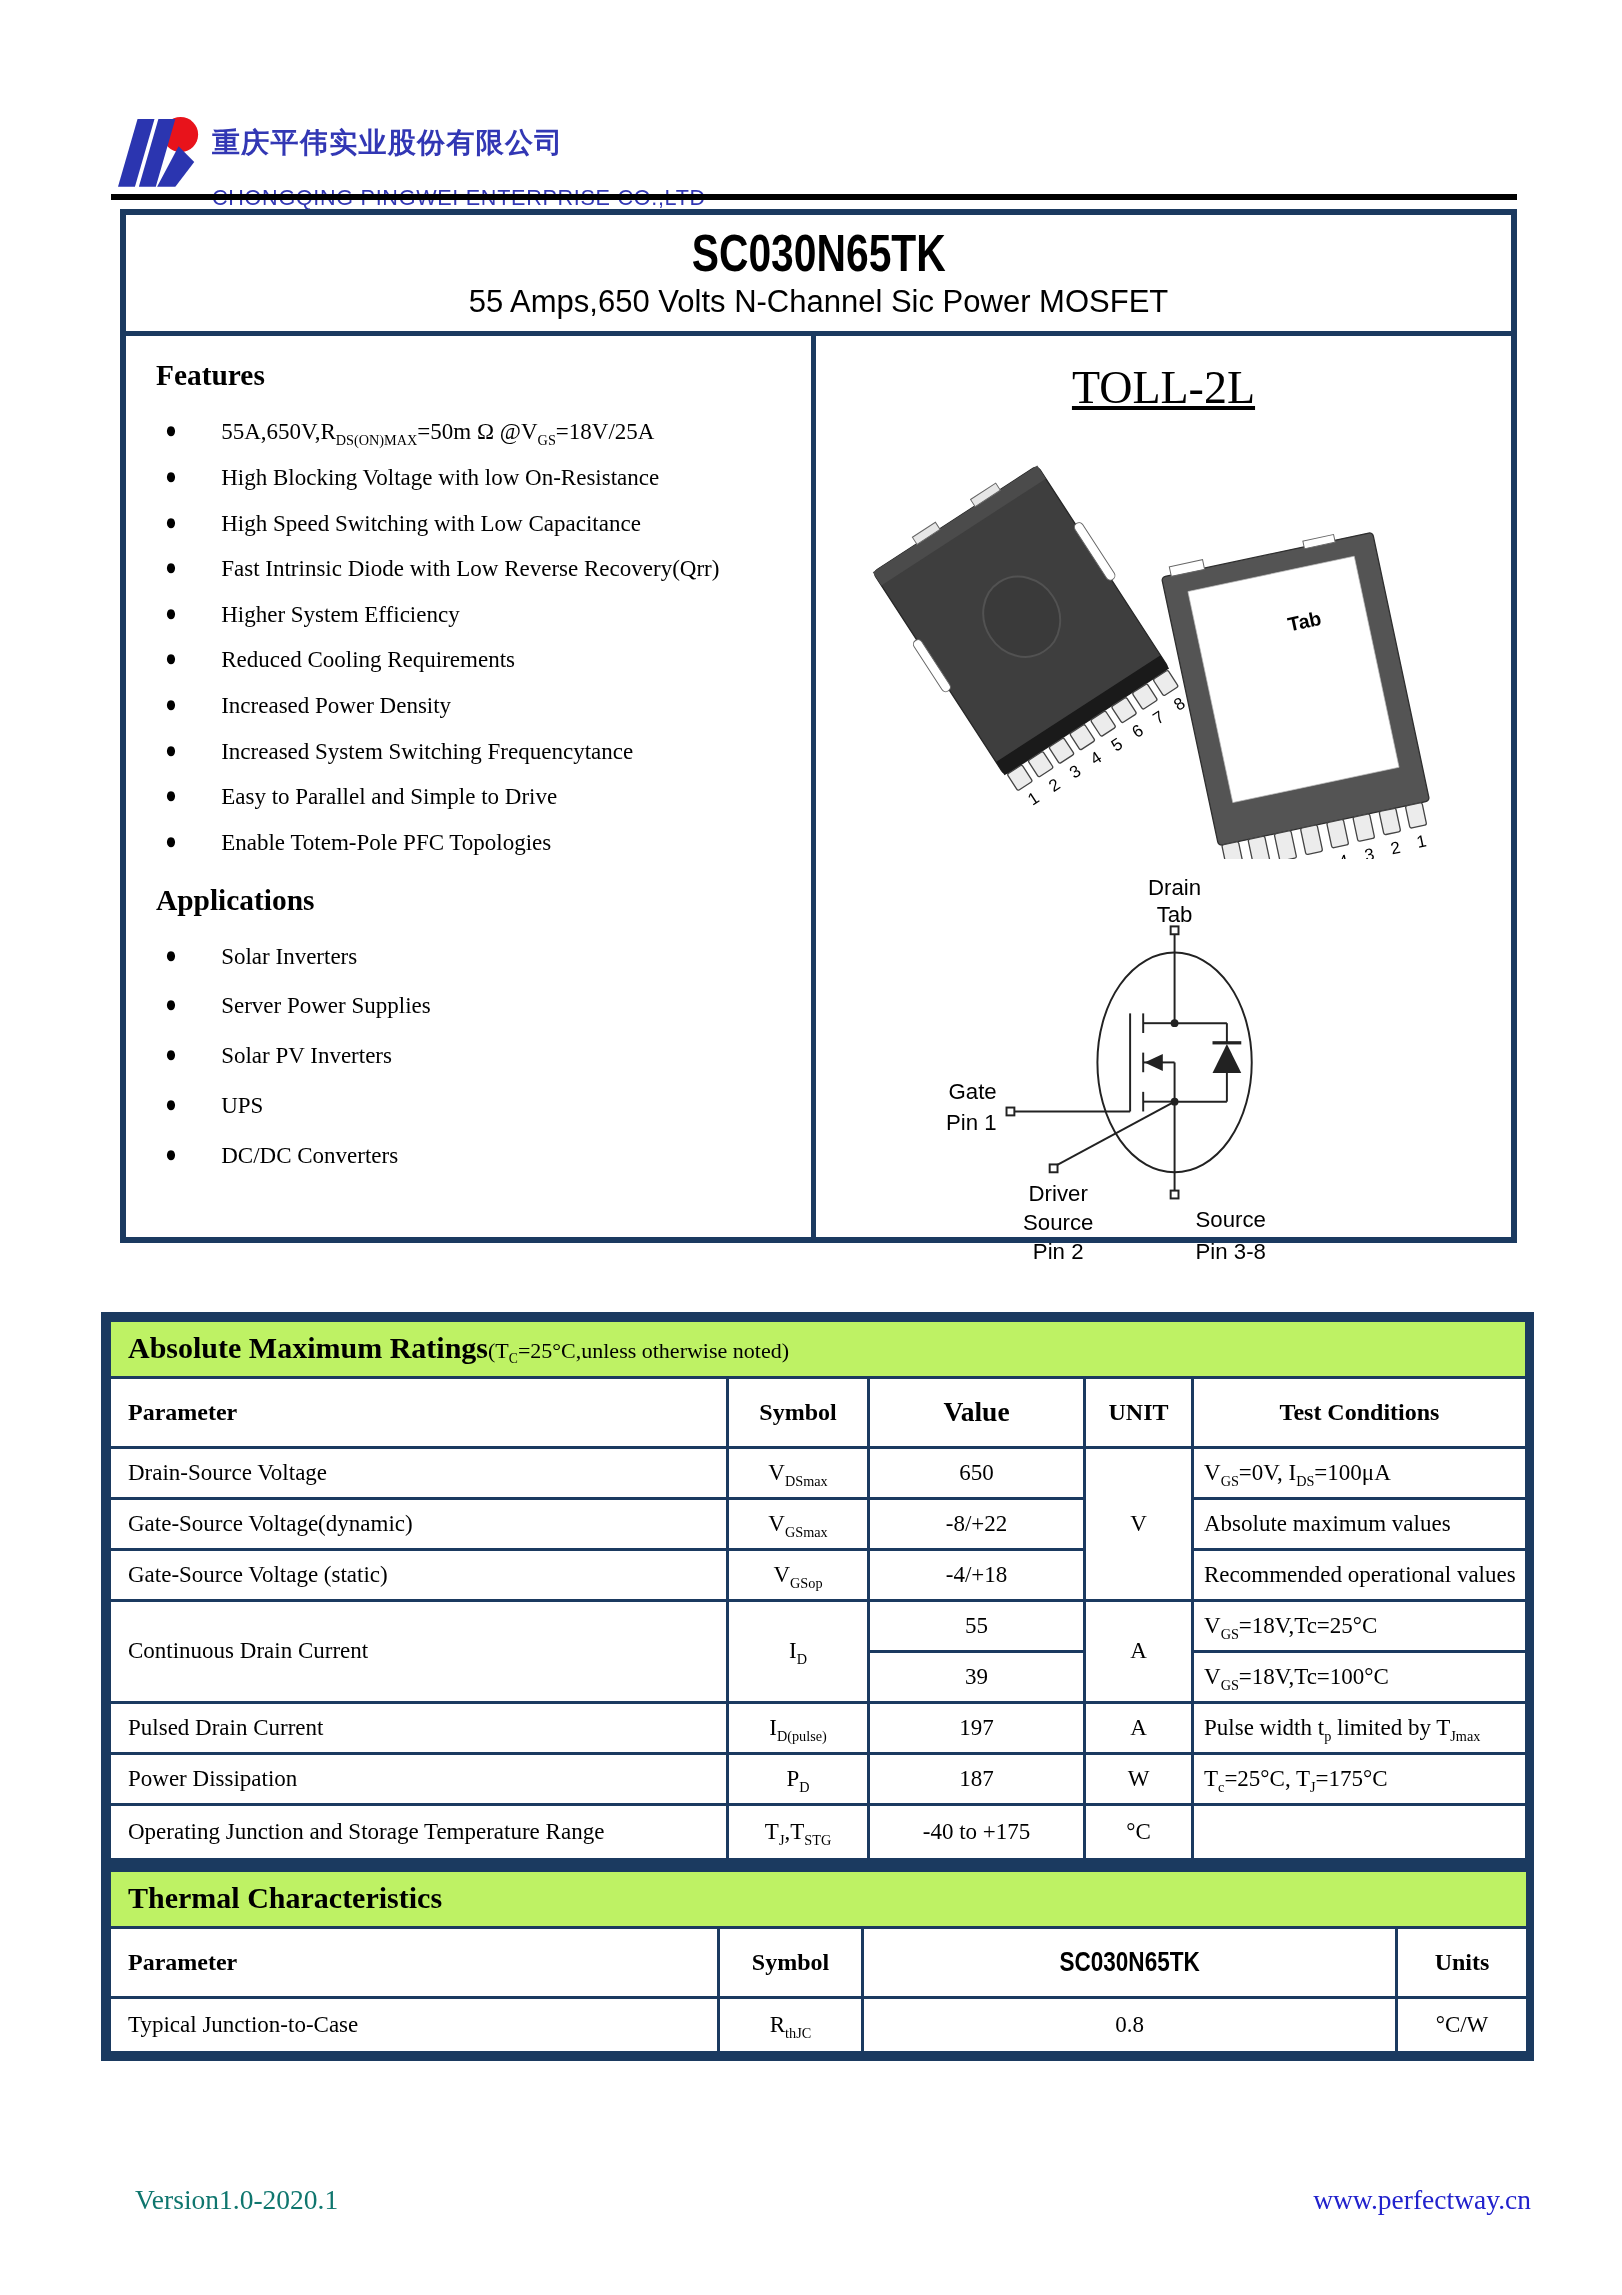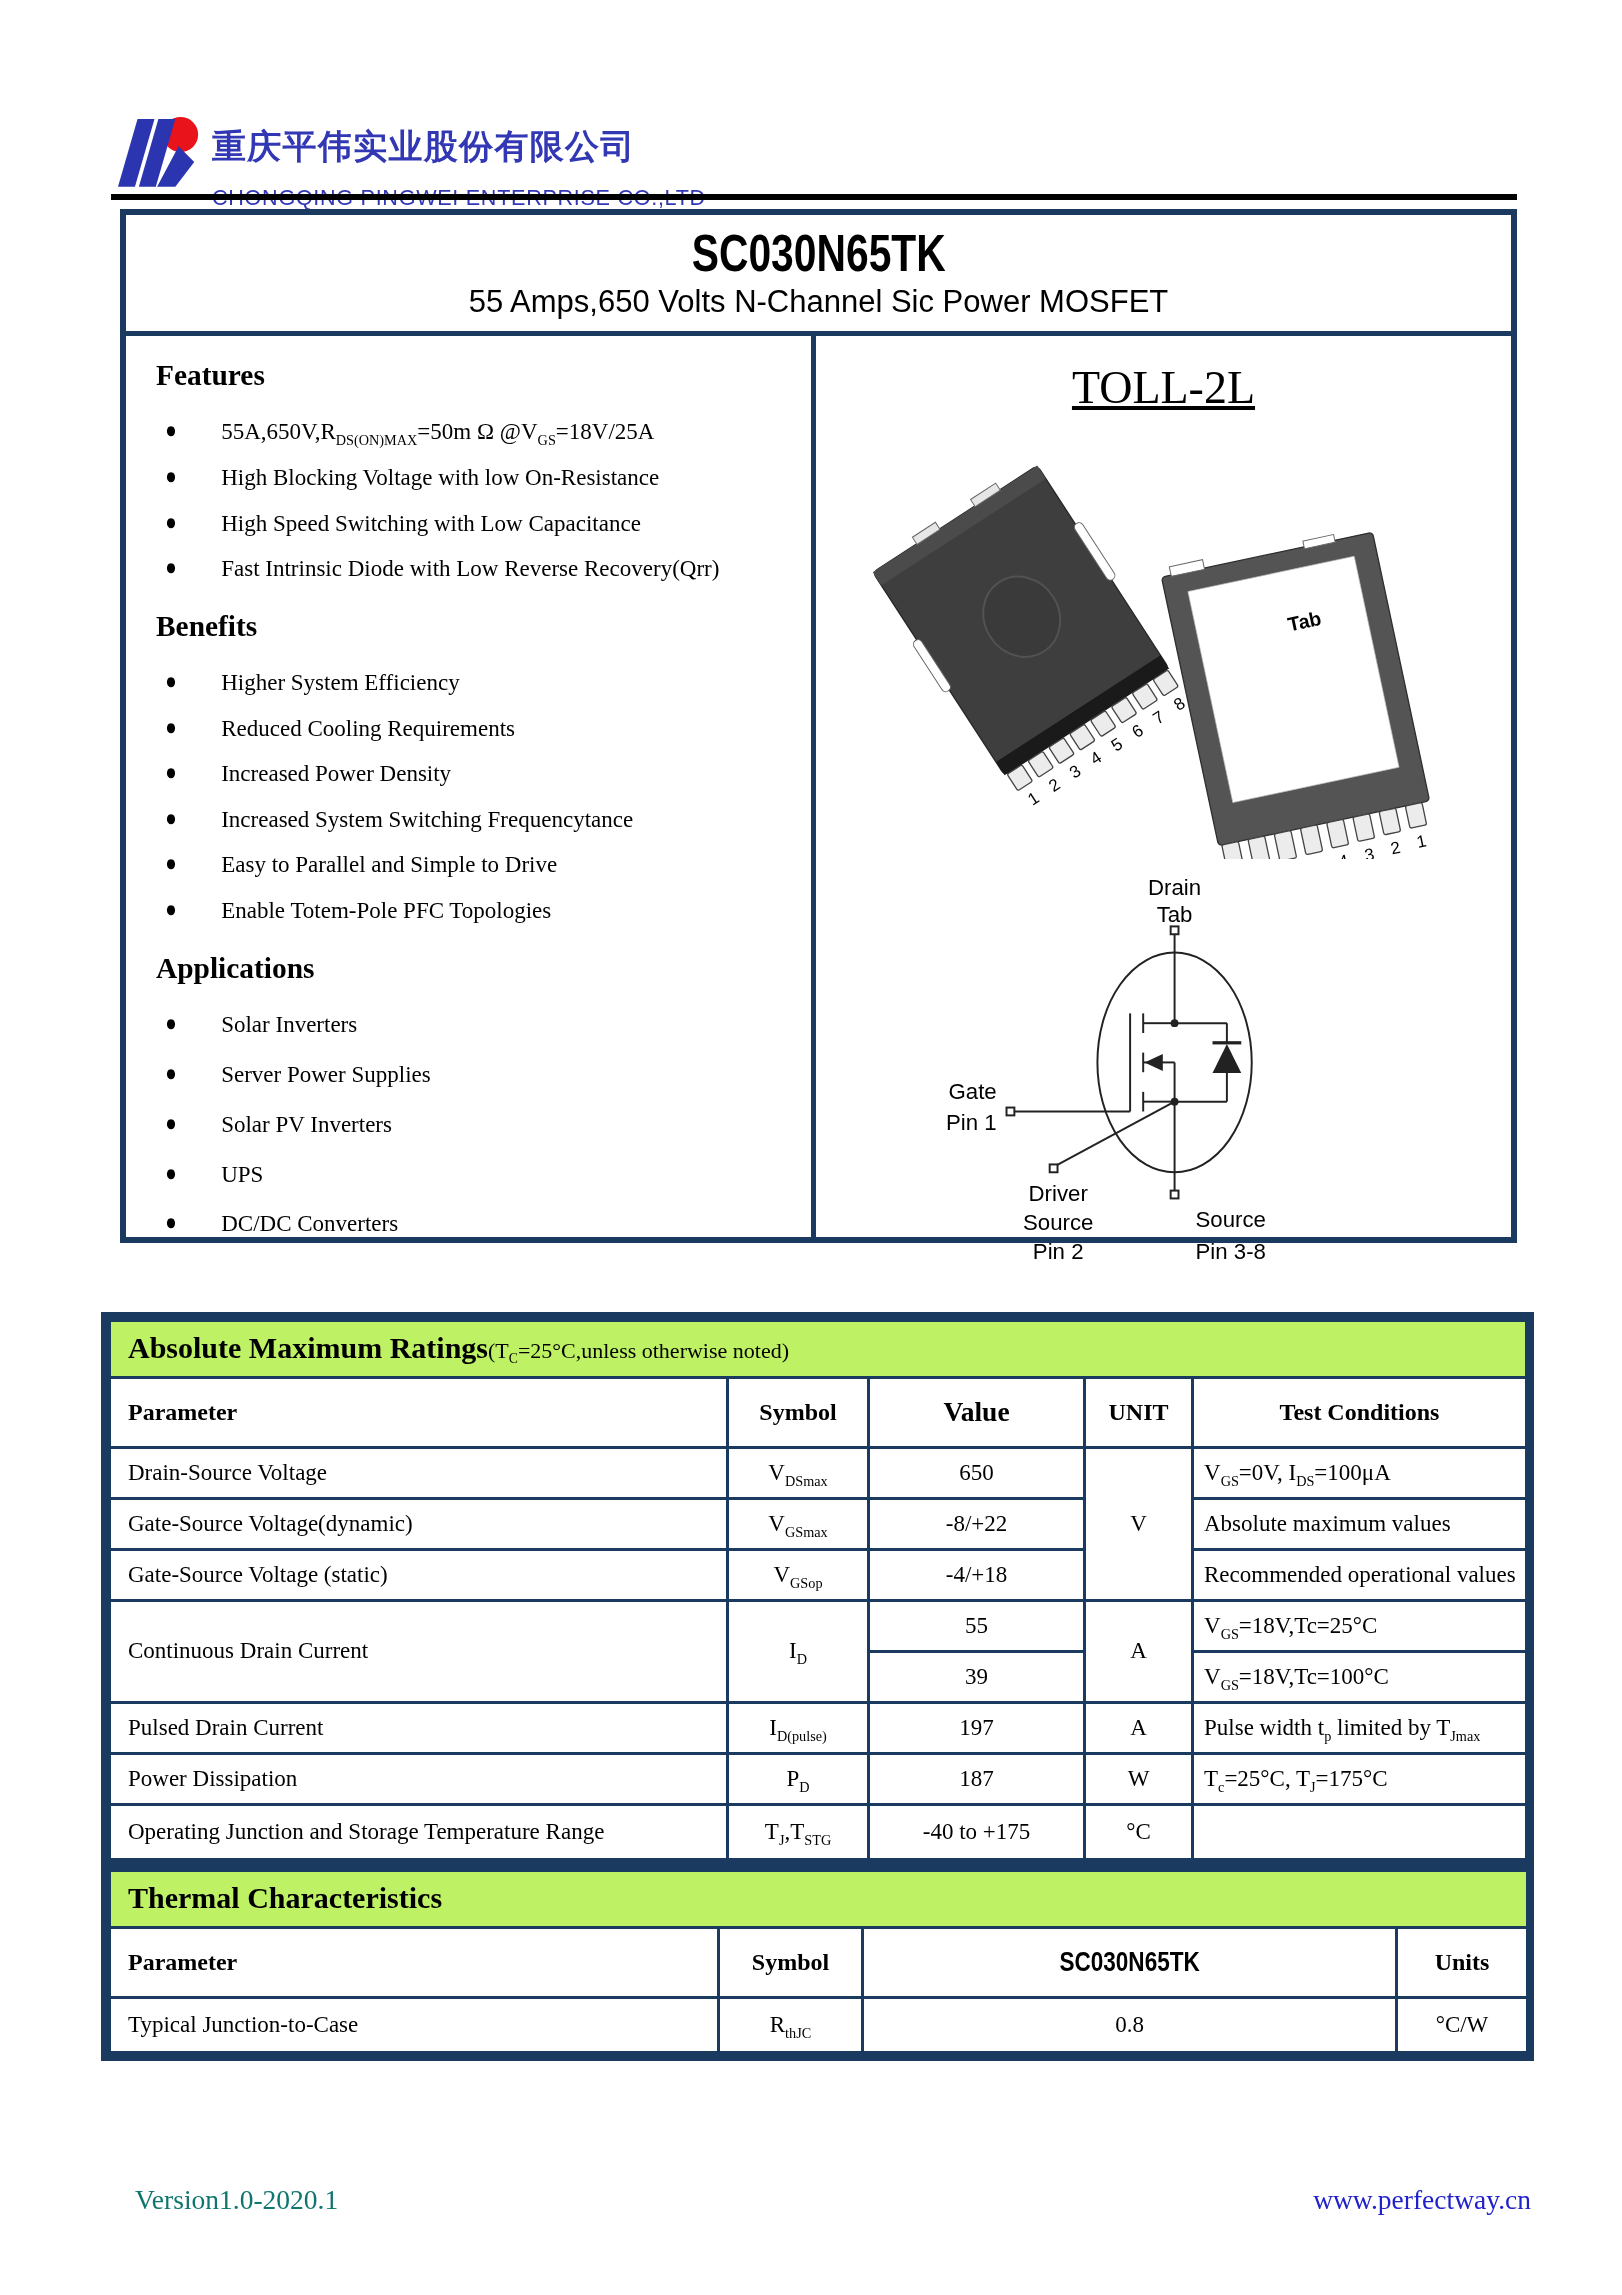--- a/index.html
+++ b/index.html
@@ -6,21 +6,21 @@
   body {
     width:1623px; height:2295px; position:relative;
     background:#ffffff; color:#000;
     font-family:"Liberation Serif", serif;
   }
 
   
   .logo-mark { position:absolute; left:118px; top:115px; width:86px; height:77px; }
   .company-cn {
     position:absolute; left:212px; top:124px;
-    font-size:34px; font-weight:600; letter-spacing:1.3px;
+    font-size:28px; font-weight:600; letter-spacing:1.3px;
     color:#3237B4; font-family:"DejaVu Sans", sans-serif;
   }
   .company-en {
     position:absolute; left:212px; top:165px;
     font-size:21.6px; letter-spacing:0.7px;
     color:#3237B4; font-family:"Liberation Sans", sans-serif;margin-top:20px;
   }
   .header-rule { position:absolute; left:111px; top:194px; width:1406px; height:5.9px; background:#000; }
 
   
@@ -117,21 +117,20 @@
           <li>
             <span class="dot">●</span>
             <span class="txt">High Speed Switching with Low Capacitance</span>
           </li>
           <li>
             <span class="dot">●</span>
             <span class="txt">Fast Intrinsic Diode with Low Reverse Recovery(Qrr)</span>
           </li>
         </ul>
 
-      <div class="sec-head later">Benefits</div>
       <ul class="blist">
           <li>
             <span class="dot">●</span>
             <span class="txt">Higher System Efficiency</span>
           </li>
           <li>
             <span class="dot">●</span>
             <span class="txt">Reduced Cooling Requirements</span>
           </li>
           <li>

